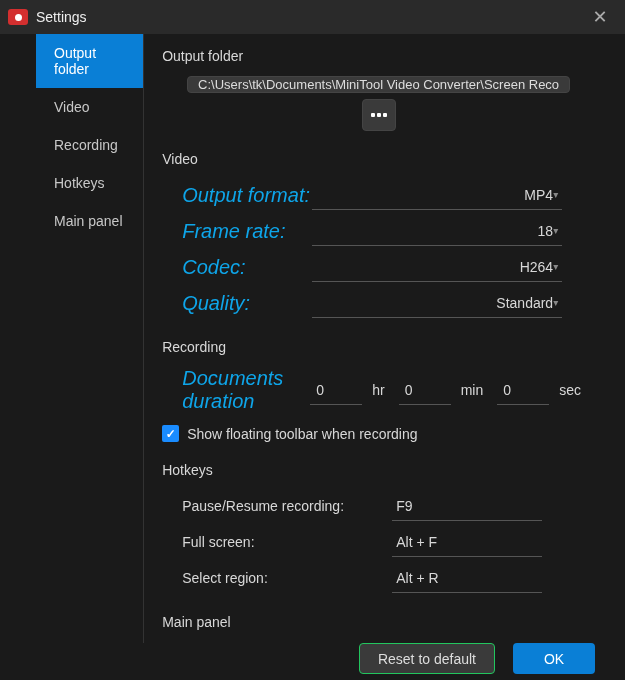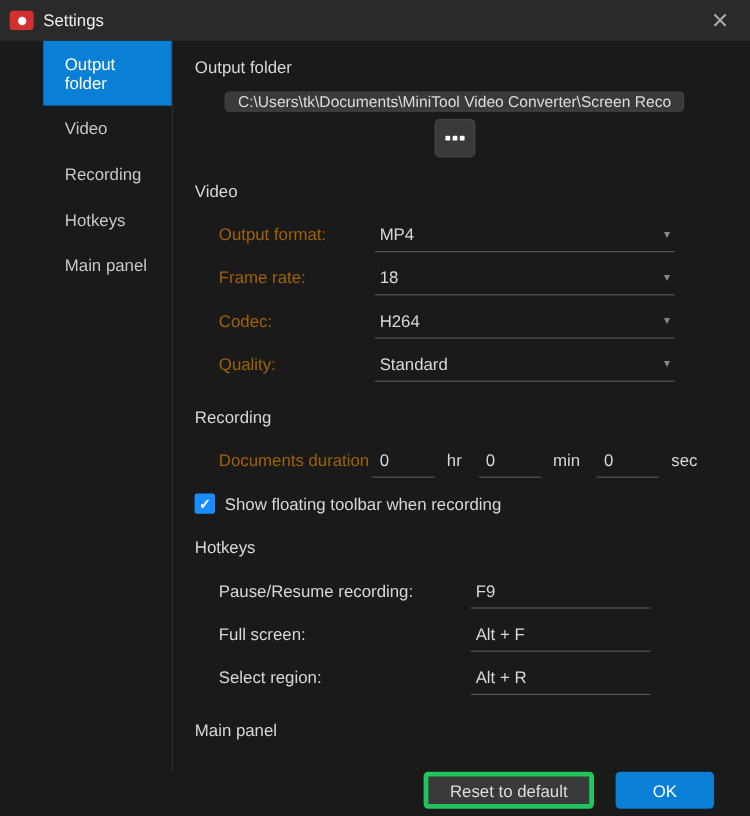--- a/index.html
+++ b/index.html
@@ -13,39 +13,39 @@
     .sidebar { width: 142px; background: #1a1a1a; border-right: 1px solid #333; }
     .sidebar-item { padding: 11px 18px; color: #c8c8c8; cursor: pointer; font-size: 14px; }
     .sidebar-item.active { background: #0a7fd6; color: #fff; }
     .main { flex: 1; background: #1a1a1a; padding: 0; position: relative; }
     .scroll-area { height: 609px; overflow-y: auto; padding: 10px 30px 20px 18px; }
     .scroll-area::-webkit-scrollbar { width: 6px; }
     .scroll-area::-webkit-scrollbar-track { background: #1a1a1a; }
     .scroll-area::-webkit-scrollbar-thumb { background: #555; border-radius: 3px; }
     .section-title { color: #d8d8d8; margin: 4px 0 12px 0; font-size: 14px; }
     .field-row { display: flex; align-items: center; margin: 4px 0 4px 20px; min-height: 32px; }
-    .field-label { color: #a16207; font-size: 14px; width: 130px; flex-shrink: 0; }
+    .field-label { color: #0ea5e9; font-size: 20px; width: 130px; flex-shrink: 0; font-style: italic; }
     .path-row { display: flex; align-items: center; margin-bottom: 18px; gap: 6px; flex-direction: column; }
     .path-input { flex: 1; height: 32px; background: #3a3a3a; border: 1px solid #444; border-radius: 4px; color: #ddd; padding: 0 10px; font-size: 13px; overflow: hidden; white-space: nowrap; text-overflow: ellipsis; display: flex; align-items: center; }
     .browse-btn { width: 34px; height: 32px; background: #3a3a3a; border: 1px solid #444; border-radius: 4px; display: flex; align-items: center; justify-content: center; cursor: pointer; }
     .browse-dots { display: flex; gap: 2px; }
     .browse-dots span { width: 4px; height: 4px; background: #fff; border-radius: 1px; }
-    .select-val { flex: 1; display: flex; align-items: center; justify-content: space-between; border-bottom: 1px solid #555; padding: 6px 4px; cursor: pointer; color: #d8d8d8; max-width: 250px; }
+    .select-val { flex: 1; display: flex; align-items: center; justify-content: flex-end; border-bottom: 1px solid #555; padding: 6px 4px; cursor: pointer; color: #d8d8d8; max-width: 250px; }
     .select-val .arrow { color: #888; font-size: 10px; }
     .num-input { width: 52px; height: 30px; background: transparent; border: none; border-bottom: 1px solid #555; color: #d8d8d8; padding: 0 6px; font-size: 14px; margin-right: 10px; }
     .unit { color: #d8d8d8; margin-right: 14px; font-size: 14px; }
     .checkbox-row { display: flex; align-items: center; margin: 12px 0 18px 0; }
     .checkbox { width: 17px; height: 17px; background: #1a8cff; border-radius: 2px; display: flex; align-items: center; justify-content: center; margin-right: 8px; cursor: pointer; }
     .check-mark { color: #fff; font-size: 12px; font-weight: bold; }
     .hotkey-row { display: flex; align-items: center; margin: 4px 0 4px 20px; min-height: 32px; }
     .hotkey-label { color: #d8d8d8; font-size: 14px; width: 210px; }
     .hotkey-val { flex: 1; border-bottom: 1px solid #555; padding: 6px 4px; color: #d8d8d8; max-width: 150px; cursor: pointer; }
     .footer { height: 37px; padding: 0 30px 0 0; display: flex; align-items: start; justify-content: flex-end; gap: 18px; border-top: 0px solid #333; }
     .btn { height: 31px; padding: 0 18px; border-radius: 4px; border: none; cursor: pointer; font-size: 14px; display: flex; align-items: center; }
-    .btn-default { background: #3a3a3a; border: 4px solid #22c55e; color: #ddd; }
+    .btn-default { background: #3a3a3a; border: 1px solid #22c55e; color: #ddd; }
     .btn-primary { background: #0a7fd6; color: #fff; min-width: 82px; justify-content: center; font-weight: 500; }
     .sec-block { margin-bottom: 20px; }
   </style>
 </head>
 <body>
 
 <div class="titlebar">
   <div class="app-icon"></div>
   <div class="title-text">Settings</div>
   <div class="close-btn">✕</div>

